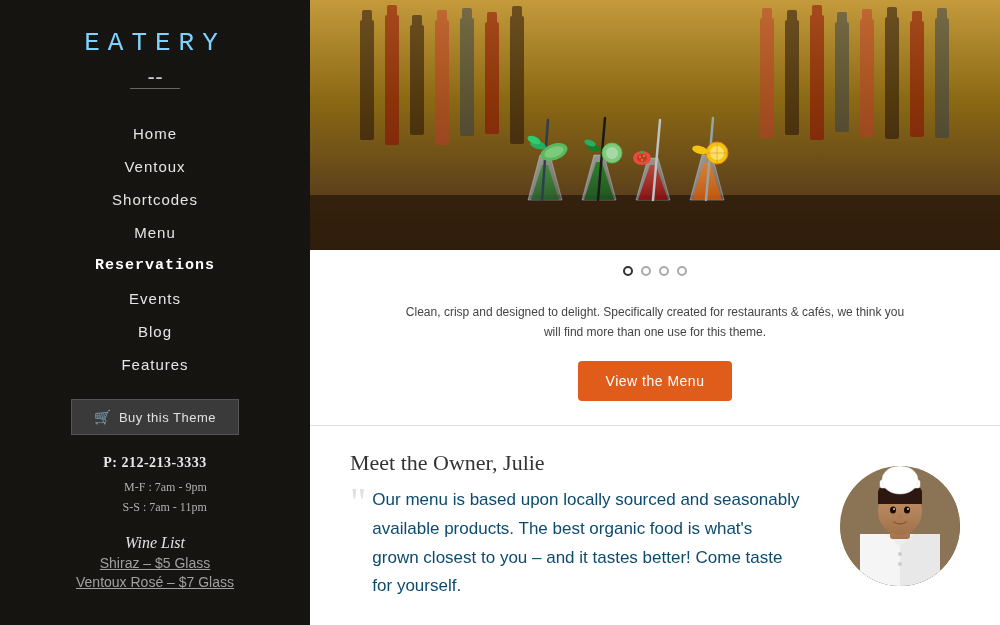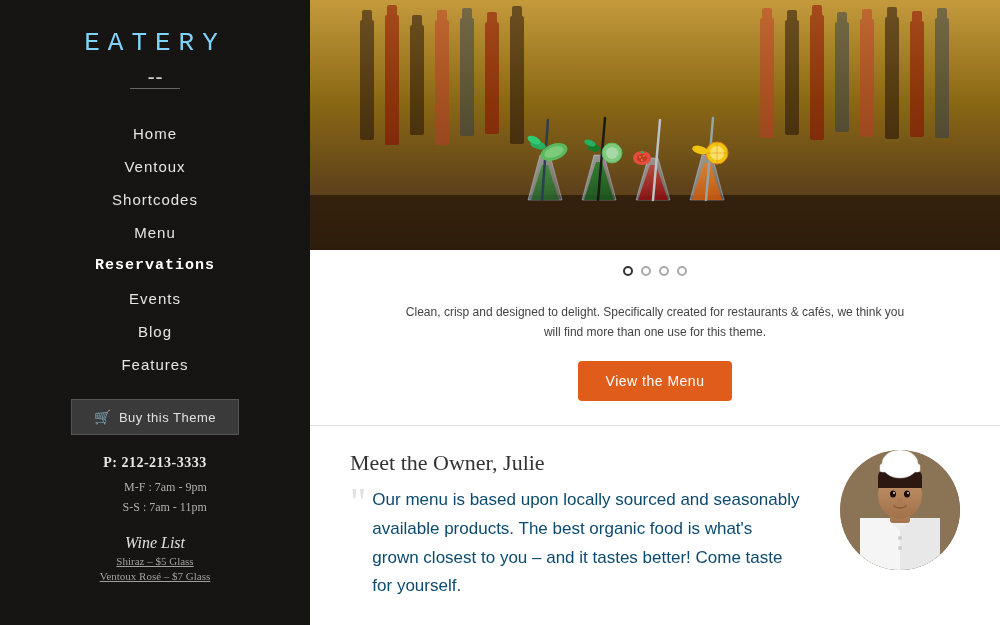--- a/index.html
+++ b/index.html
@@ -151,22 +151,22 @@
     }
 
     .wine-title {
       font-family: Georgia, serif;
       font-size: 16px;
       color: #e0e0e0;
       font-style: italic;
     }
 
     .wine-item {
-      font-family: Liberation Serif, serif;
-      font-size: 11px;
+      font-family: Liberation Sans, sans-serif;
+      font-size: 14px;
       color: #a0a0a0;
       text-decoration: underline;
       margin-top: 3px;
       cursor: pointer;
     }
 
     
     .main-content {
       flex: 1;
       height: 625px;
@@ -240,21 +240,21 @@
       letter-spacing: 0.5px;
       border-radius: 4px;
     }
 
     
     .owner-section {
       background: #fff;
       padding: 24px 40px;
       display: flex;
       gap: 40px;
-      align-items: flex-start;
+      align-items: center;
     }
 
     .owner-text {
       flex: 1;
     }
 
     .owner-title {
       font-family: Georgia, serif;
       font-size: 22px;
       color: #333;

